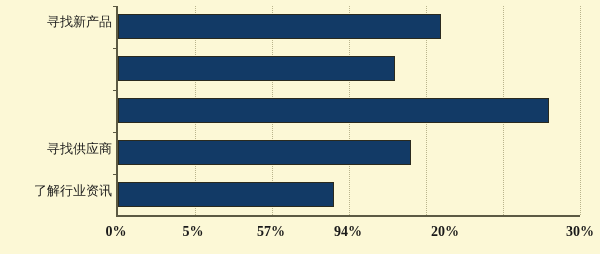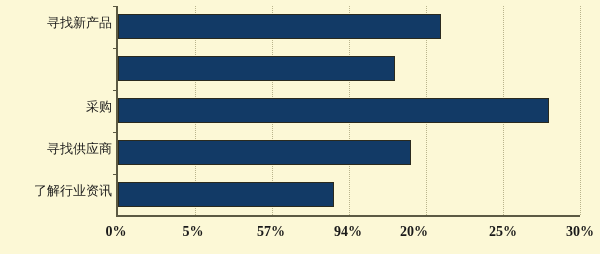--- a/index.html
+++ b/index.html
@@ -88,22 +88,21 @@
     font-weight: bold;
     color: #1a1a1a;
     font-family: "Liberation Serif", "DejaVu Serif", serif;
   }
 </style>
 </head>
 <body>
 
 <div id="chart-root">
 
-  <div class="cat-label-wrap" style="top:16px;">寻找新产品</div>
-  <div class="cat-label-wrap" style="top:100px;">采购</div>
+  <div class="cat-label-wrap" style="top:16px;font-family:Liberation Mono, monospace;">寻找新产品</div>
   <div class="cat-label-wrap" style="top:142px;">寻找供应商</div>
   <div class="cat-label-wrap" style="top:184px;">了解行业资讯</div>
 
   <div class="plot-area">
 
     <div class="tick-mark" style="top:0px;"></div>
     <div class="tick-mark" style="top:42px;"></div>
     <div class="tick-mark" style="top:84px;"></div>
     <div class="tick-mark" style="top:126px;"></div>
     <div class="tick-mark" style="top:168px;"></div>
@@ -122,17 +121,16 @@
       <div class="bar" style="top: 134px; left: 0px; width: 292.6px;"></div>
       <div class="bar" style="top: 176px; left: 0px; width: 215.6px;"></div>
     </div>
 
   </div>
 
   <div class="xtick-label" style="left:86px;">0%</div>
   <div class="xtick-label" style="left:163px;">5%</div>
   <div class="xtick-label" style="left:241px;">57%</div>
   <div class="xtick-label" style="left:318px;">94%</div>
-  <div class="xtick-label" style="left:384px;">20%</div>
-  <div class="xtick-label" style="left:473px;">25%</div>
+  <div class="xtick-label" style="left:415px;">20%</div>
   <div class="xtick-label" style="left:550px;">30%</div>
 
 </div>
 
 </body></html>

